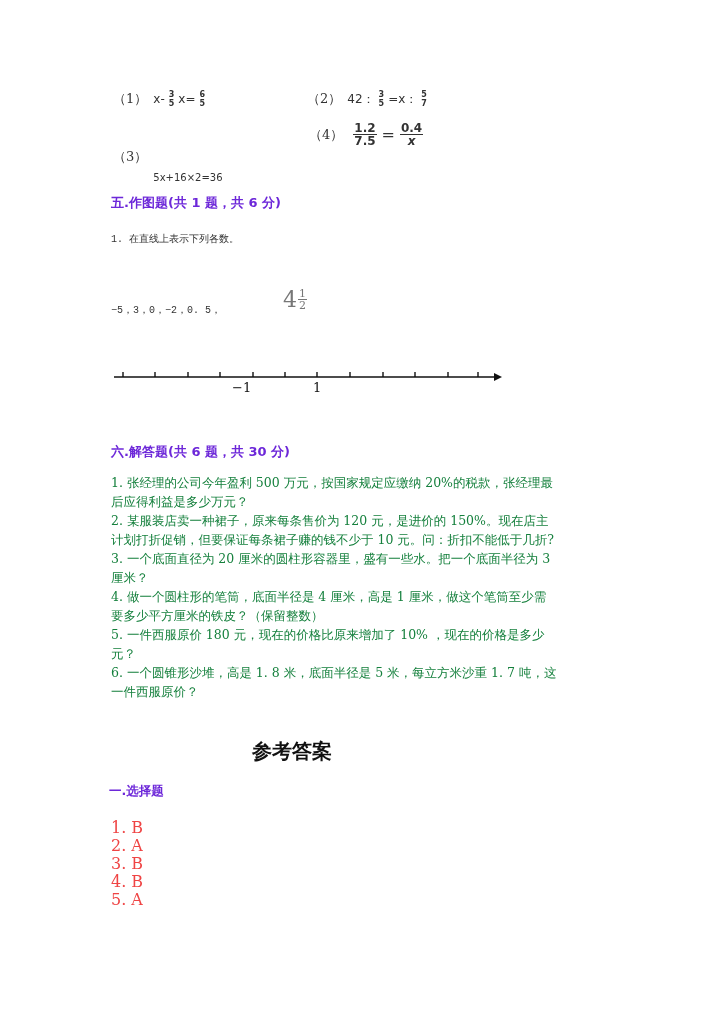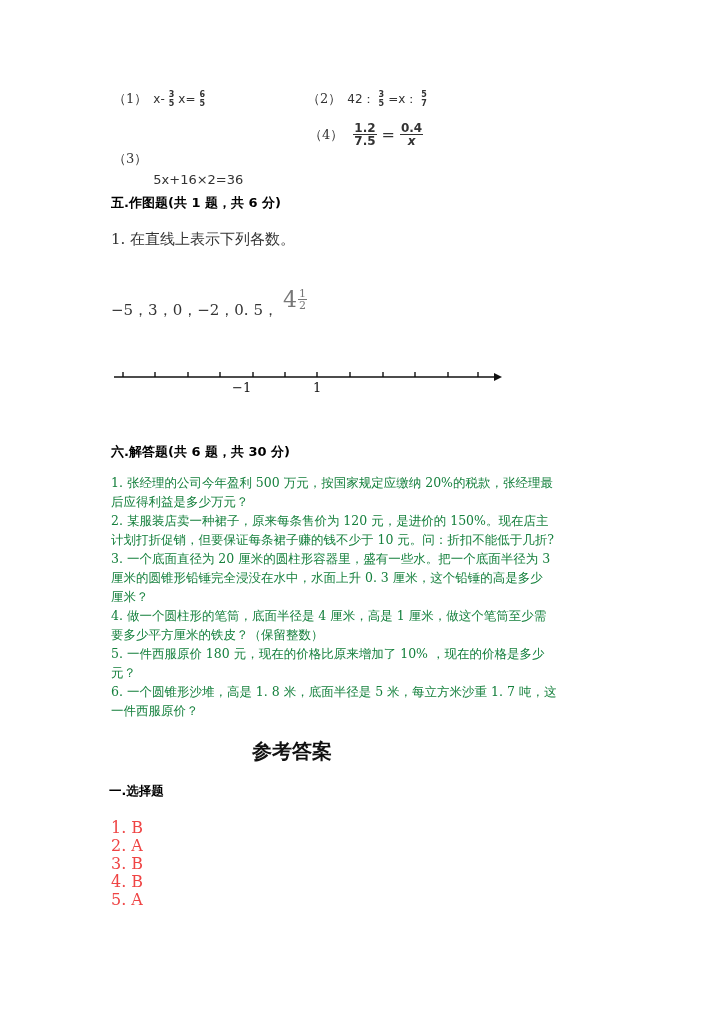--- a/index.html
+++ b/index.html
@@ -9,22 +9,22 @@
     color: #222;
   }
   .abs { position: absolute; }
   .eq { font-family: "DejaVu Sans", "Liberation Sans", sans-serif; font-size: 12px; color: #333; display: flex; align-items: center; white-space: nowrap; }
   .paren { font-family: "DejaVu Serif", serif; font-size: 13px; margin-right: 6px; }
   .frac { display: inline-flex; flex-direction: column; align-items: center; font-size: 8px; line-height: 9px; margin: 0 4px; font-weight: bold; }
   .frac .num { border-bottom: 0px solid #333; }
   .frac.big { font-size: 12px; line-height: 12px; justify-content: center; }
   .frac.big .num { border-bottom: 1px solid #333; padding: 0 1px; }
   .frac .den.it { font-style: italic; }
-  .section-title { font-family: "DejaVu Sans", "Liberation Sans", sans-serif; font-weight: bold; font-size: 13px; color: #000000; }
-  .text { font-size: 15px; color: #333; line-height: 19px; }
+  .section-title { font-family: "DejaVu Sans", "Liberation Sans", sans-serif; font-weight: bold; font-size: 13px; color: #6d28d9; }
+  .text { font-size: 10px; color: #333; line-height: 19px; font-family: Liberation Mono, monospace; }
   .problems { left: 111px; top: 473px; width: 500px; }
   .problems div { font-size: 12.5px; line-height: 19px; color: #15803d; }
   .answer-title { left: 0; width: 584px; text-align: center; top: 738px; font-family: "DejaVu Sans", sans-serif; font-size: 20px; font-weight: bold; color: #111; }
   .answers div { font-size: 16px; line-height: 18px; color: #ef4444; }
   .mixed { font-family: "DejaVu Serif", serif; color: #777; display: flex; align-items: center; }
   .mixed .whole { font-size: 22px; }
   .mixed .mfrac { display: inline-flex; flex-direction: column; align-items: center; font-size: 11px; line-height: 11px; margin-left: 1px; }
   .mixed .mfrac .n { border-bottom: 1px solid #777; padding: 0 1px; }
 </style>
 </head>
@@ -53,21 +53,21 @@
     </span>
   <span>=x：</span>
   <span class="frac">
       <span class="num">5</span>
       <span class="den">7</span>
     </span>
 </div>
 
 <div class="abs eq" style="left:113px; top:130px;">
   <span class="paren">（3）</span>
-  <span style="font-size:13px;margin-top:42px;">5x+16×2=36</span>
+  <span style="font-size:10px;margin-top:42px;">5x+16×2=36</span>
 </div>
 
 <div class="abs eq" style="left:309px; top:122px;">
   <span class="paren">（4）</span>
   <span class="frac big">
       <span class="num">1.2</span>
       <span class="den">7.5</span>
     </span>
   <span style="font-size:16px; margin:0 1px;">=</span>
   <span class="frac big">
@@ -109,21 +109,20 @@
 <div class="abs" style="left:232px; top:380px; font-size:13px; color:#111; font-family:'DejaVu Serif', serif;">−1</div>
 <div class="abs" style="left:313px; top:380px; font-size:13px; color:#111; font-family:'DejaVu Serif', serif;">1</div>
 
 <div class="abs section-title" style="left:111px; top:443px;">六.解答题(共 6 题，共 30 分)</div>
 <div class="abs problems">
   <div>1. 张经理的公司今年盈利 500 万元，按国家规定应缴纳 20%的税款，张经理最</div>
   <div>后应得利益是多少万元？</div>
   <div>2. 某服装店卖一种裙子，原来每条售价为 120 元，是进价的 150%。现在店主</div>
   <div>计划打折促销，但要保证每条裙子赚的钱不少于 10 元。问：折扣不能低于几折?</div>
   <div>3. 一个底面直径为 20 厘米的圆柱形容器里，盛有一些水。把一个底面半径为 3</div>
-  <div>厘米的圆锥形铅锤完全浸没在水中，水面上升 0. 3 厘米，这个铅锤的高是多少</div>
   <div>厘米？</div>
   <div>4. 做一个圆柱形的笔筒，底面半径是 4 厘米，高是 1 厘米，做这个笔筒至少需</div>
   <div>要多少平方厘米的铁皮？（保留整数）</div>
   <div>5. 一件西服原价 180 元，现在的价格比原来增加了 10% ，现在的价格是多少</div>
   <div>元？</div>
   <div>6. 一个圆锥形沙堆，高是 1. 8 米，底面半径是 5 米，每立方米沙重 1. 7 吨，这</div>
   <div>一件西服原价？</div>
 </div>
 
 <div class="abs answer-title">参考答案</div>

